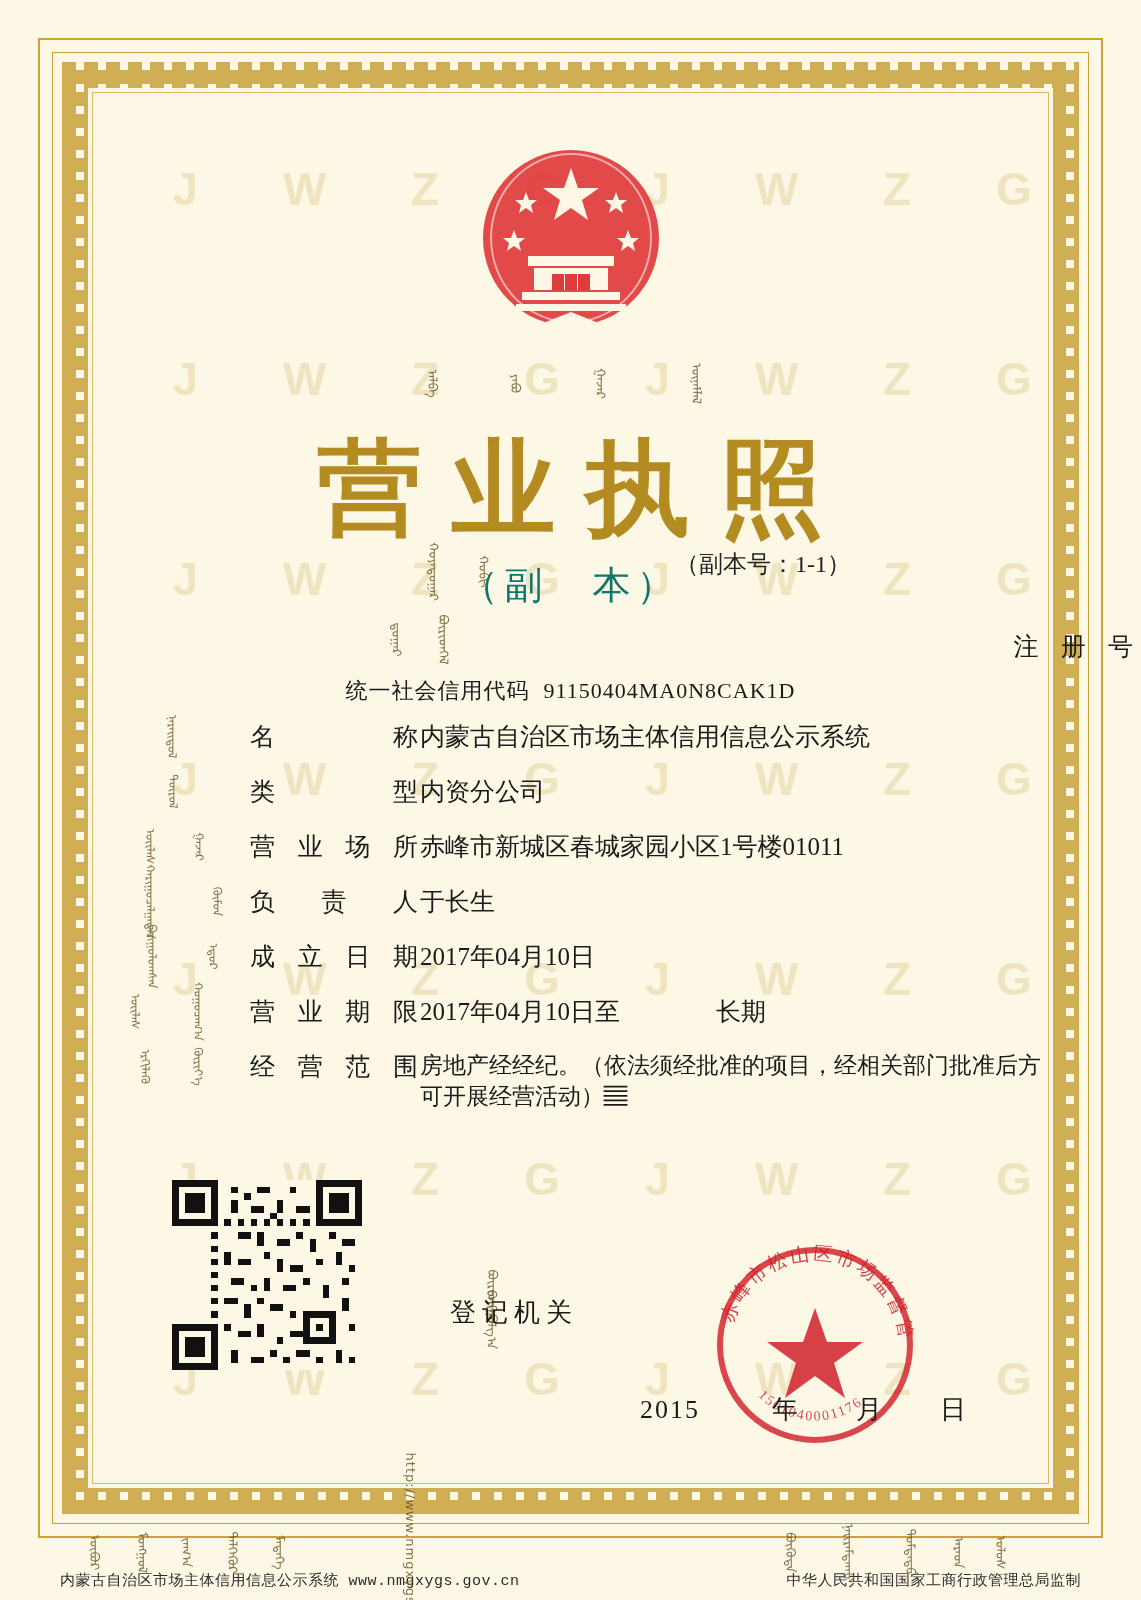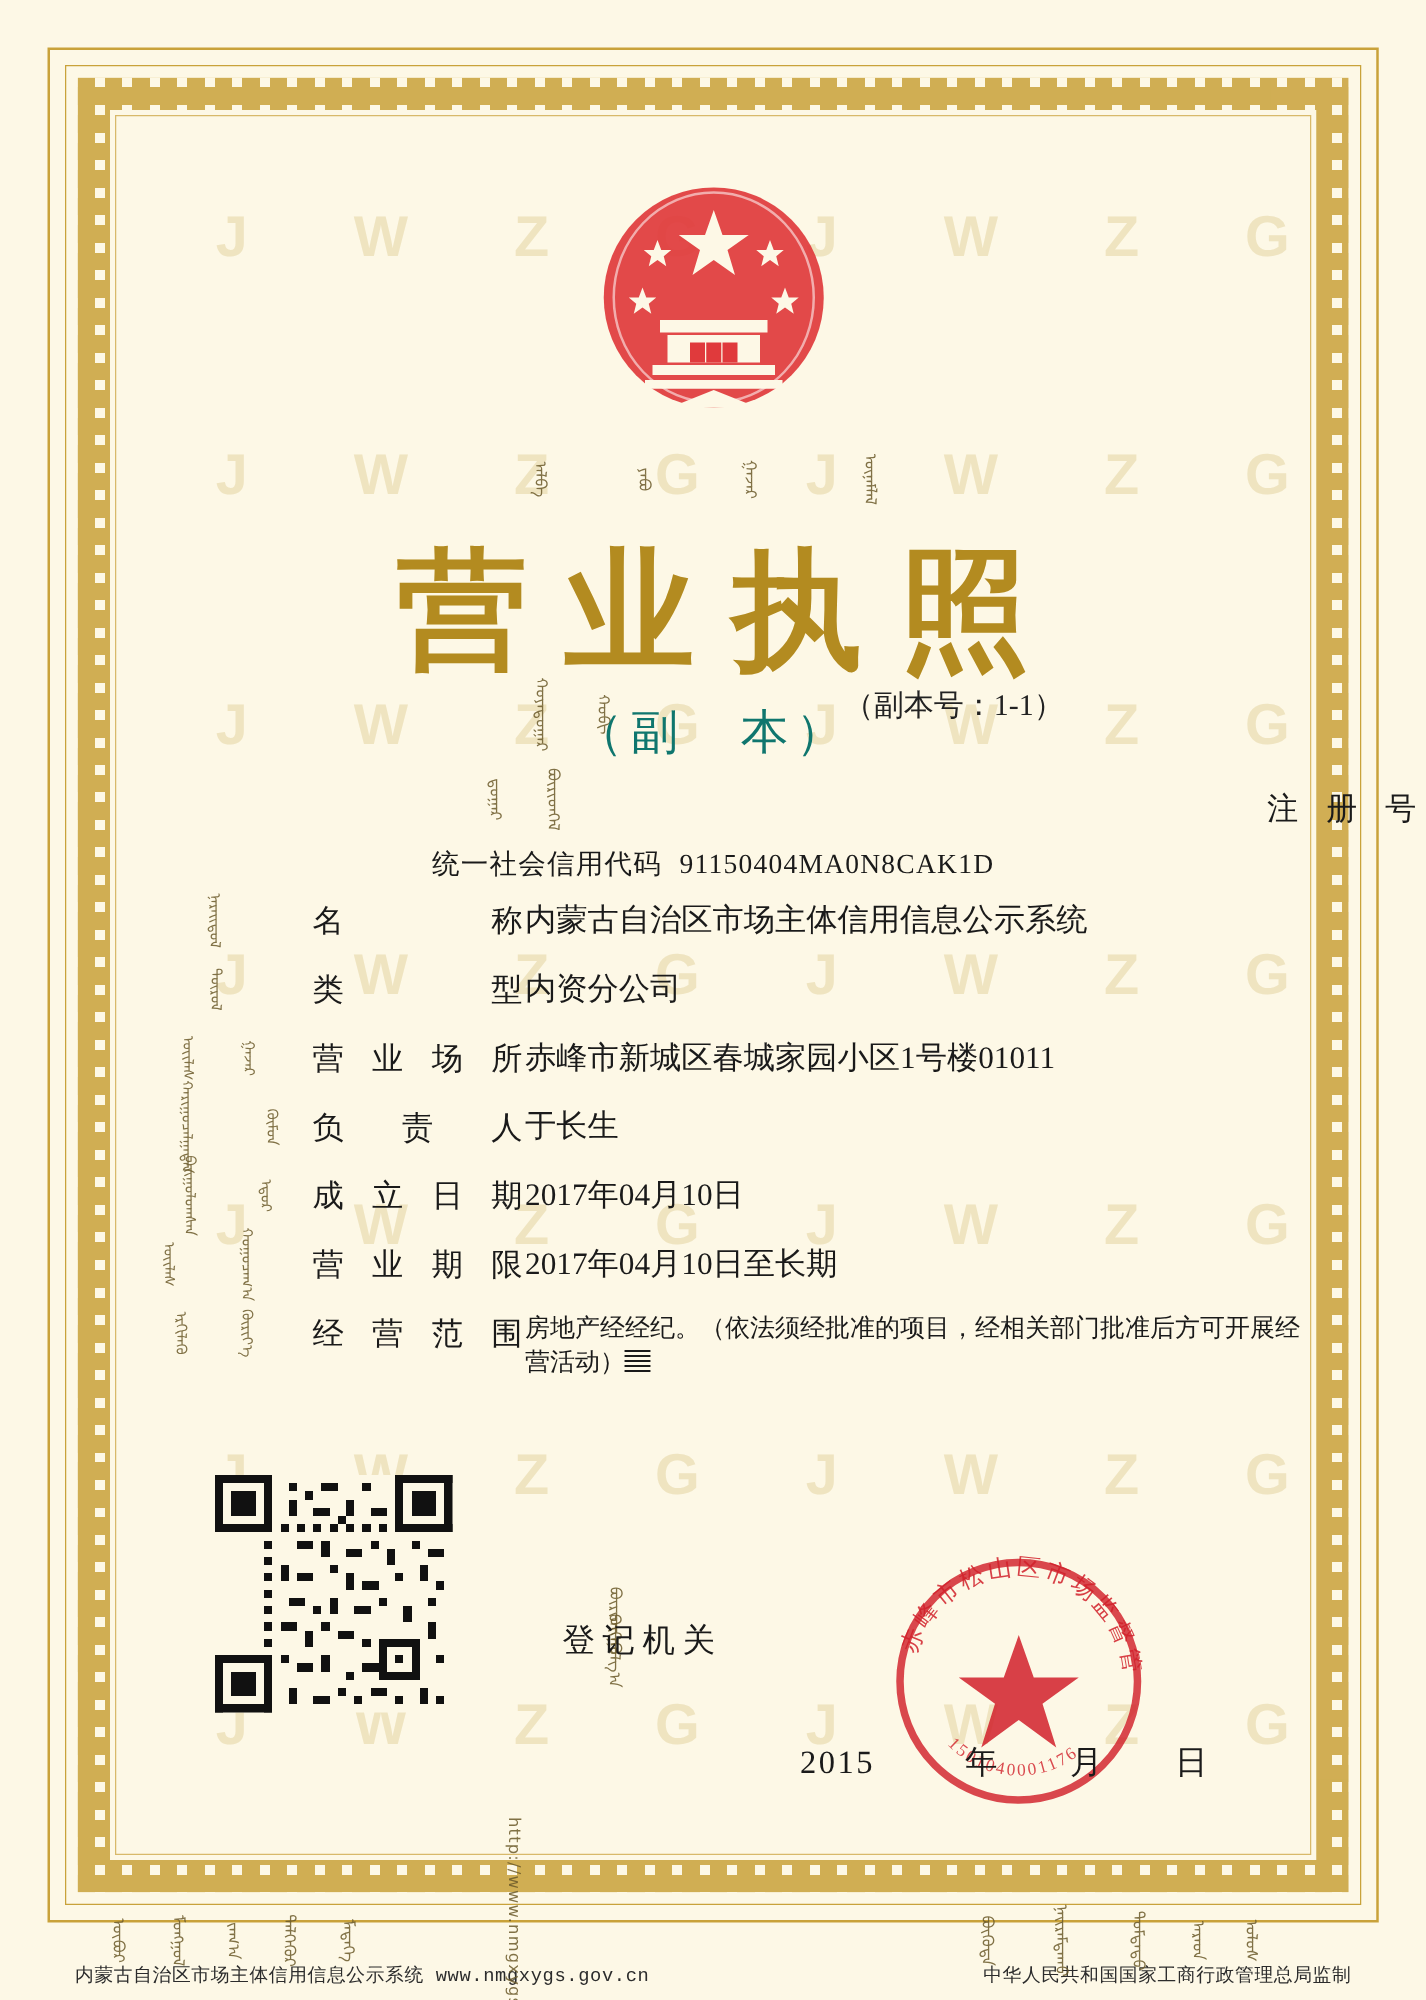--- a/index.html
+++ b/index.html
@@ -205,22 +205,23 @@
   .label span { display: inline-block; }
   .value {
     flex: 1;
     font-size: 25px;
     color: #1a1a1a;
     padding-top: 8px;
     line-height: 1.35;
     letter-spacing: 0px;
     font-family: "Liberation Serif", serif;
   }
-  .value.small { font-size: 20px; }
+  .value.small { font-size: 23px; }
   .value .second {
+    margin-left: 96px;
   }
   .scope-end {
     font-weight: bold;
     letter-spacing: -1px;
   }
 
   
   .qr {
     position: absolute;
     left: 172px;

